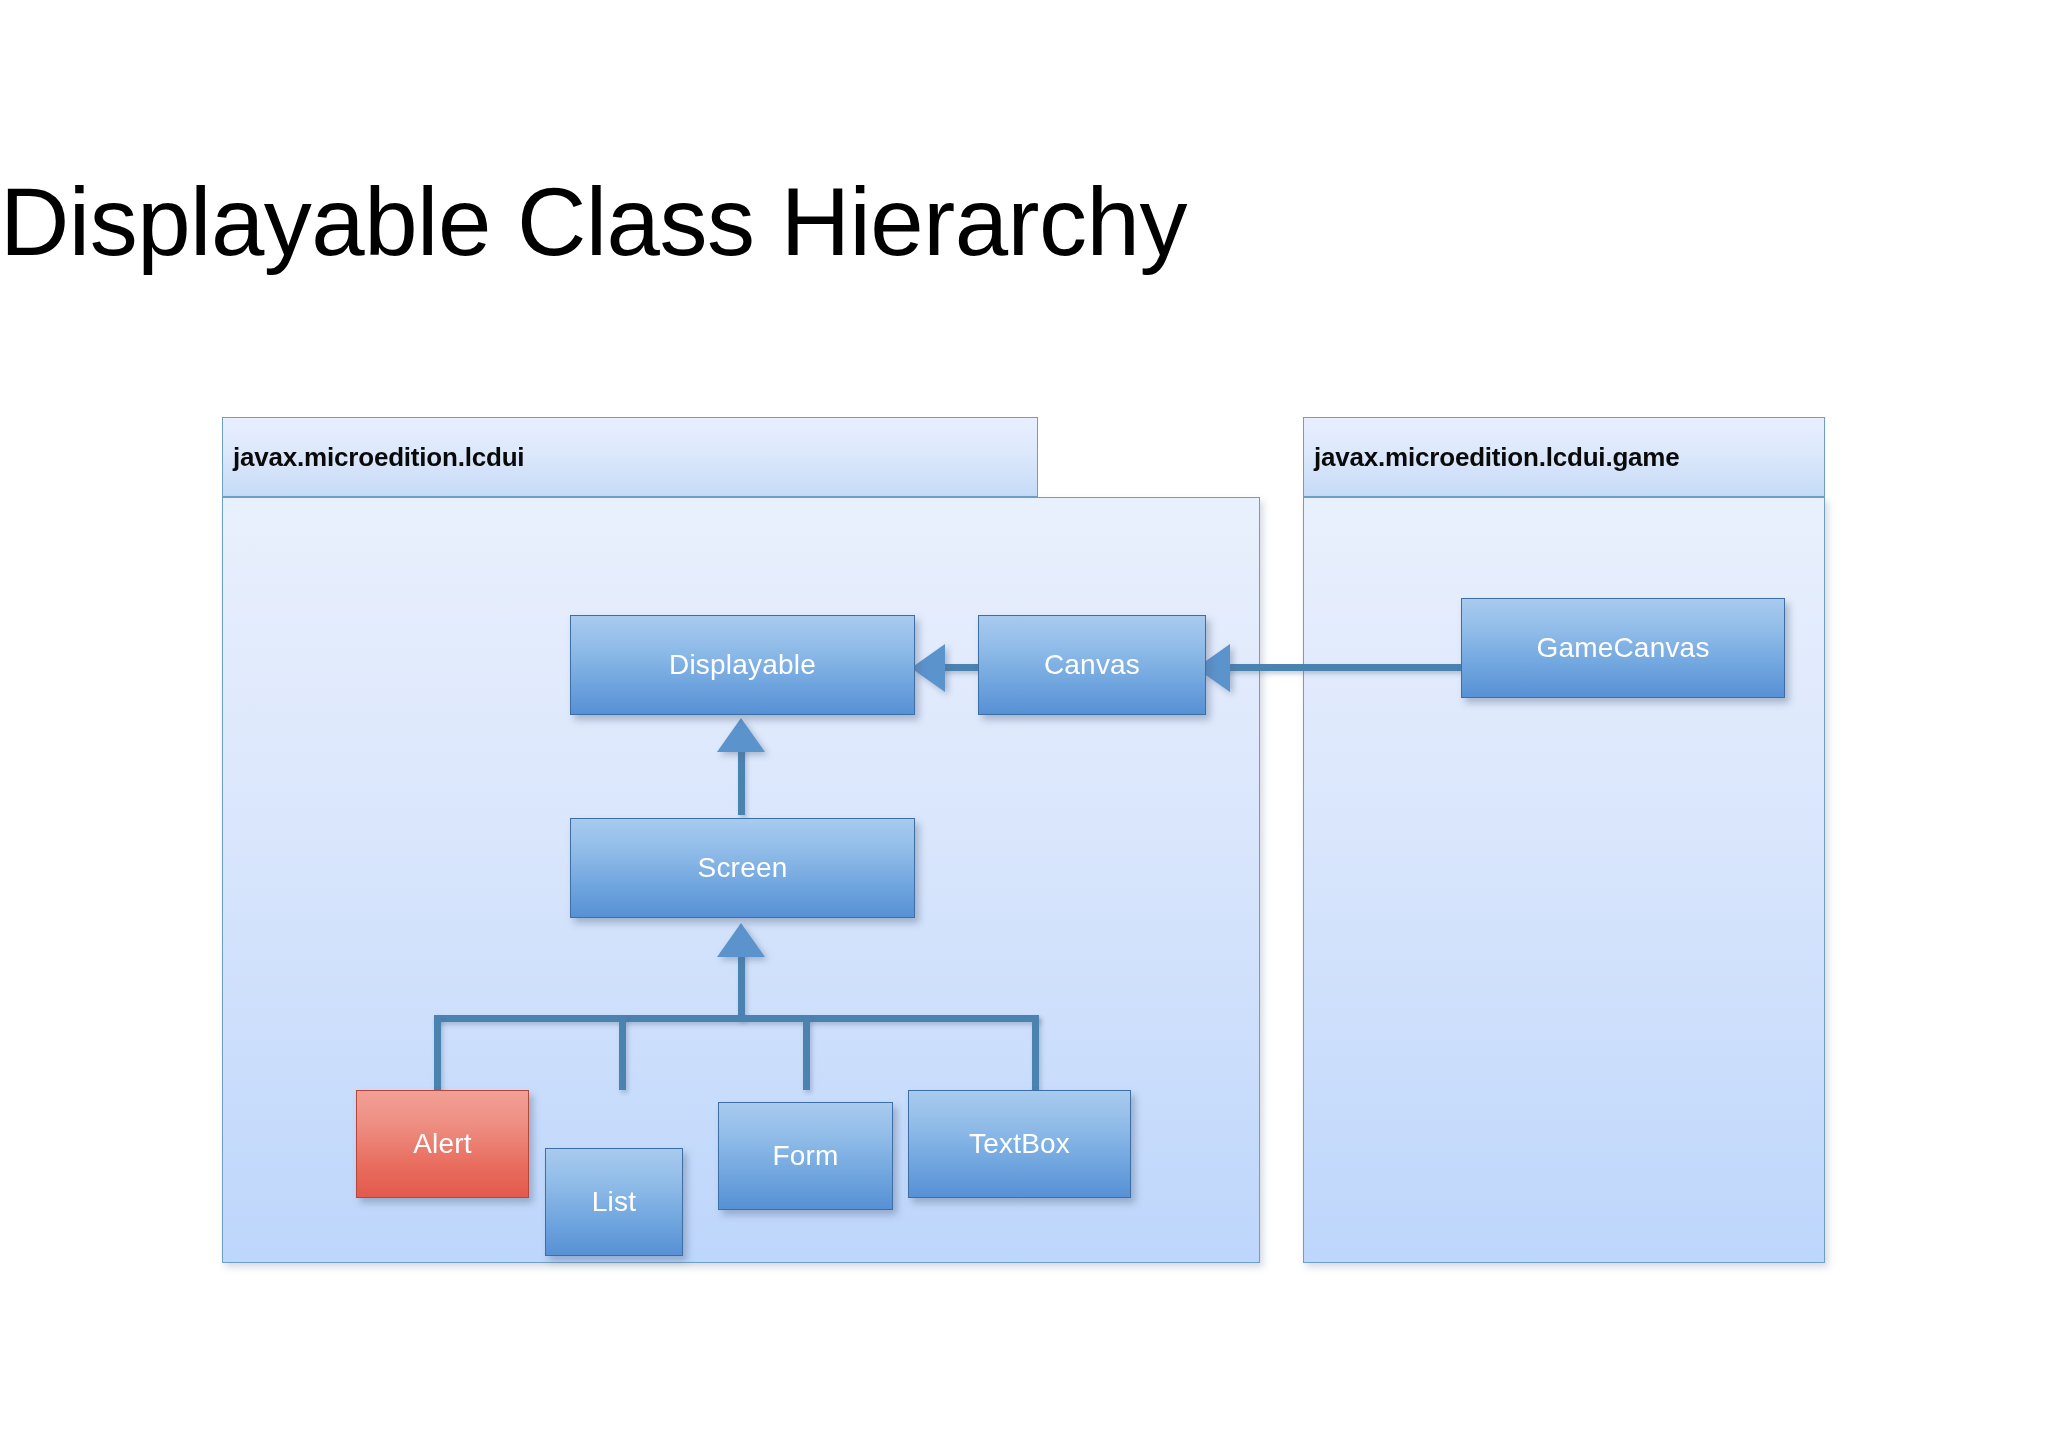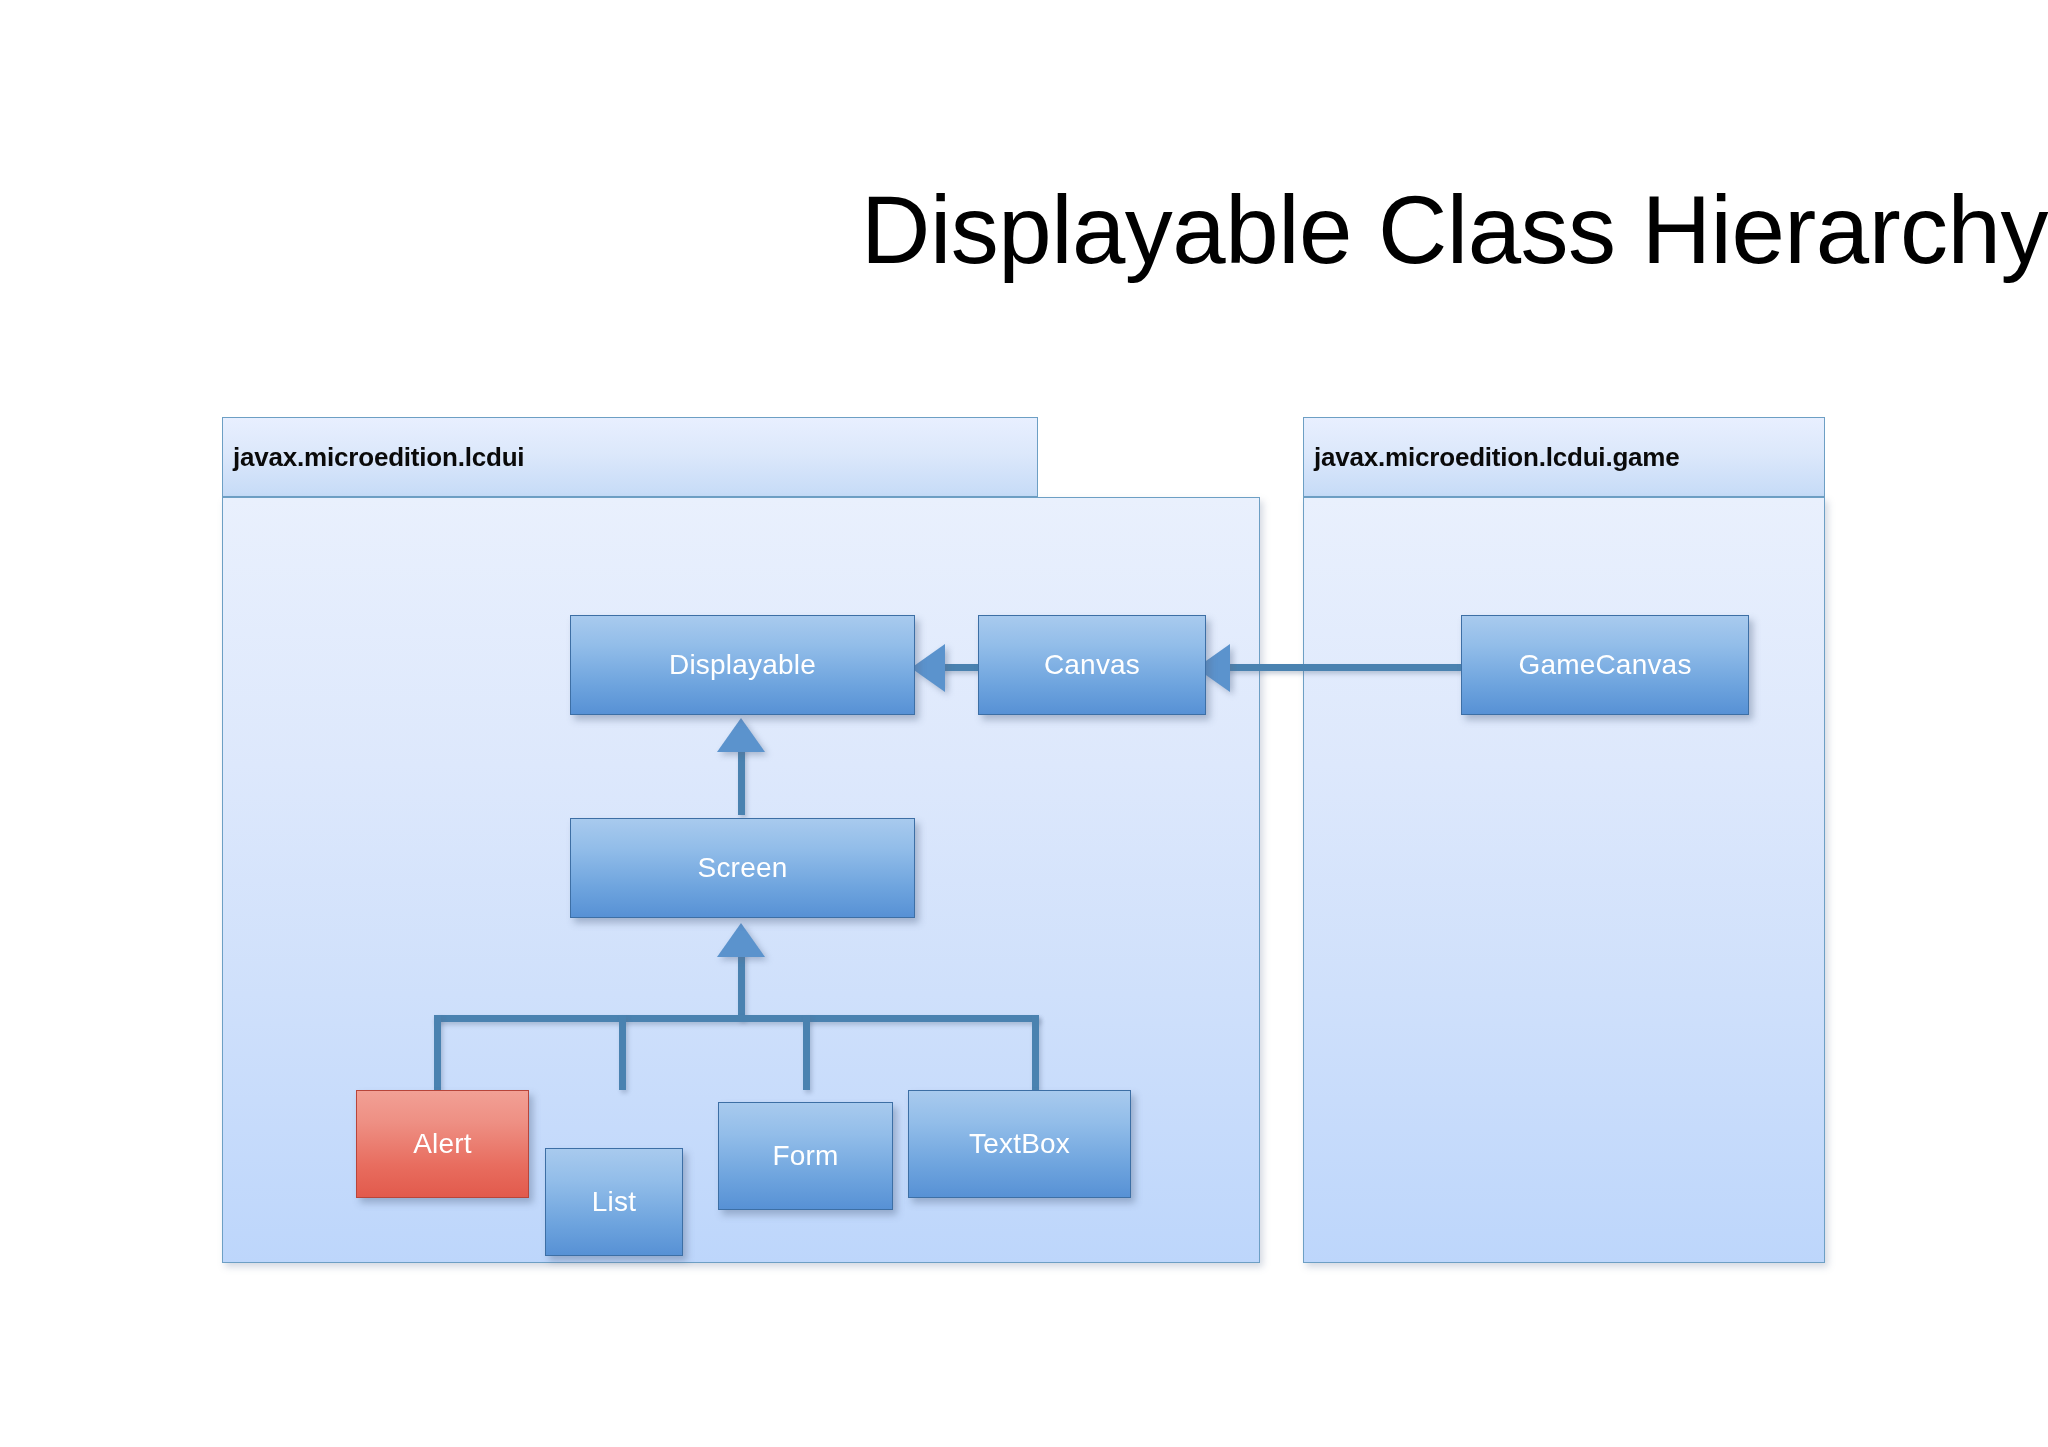--- a/index.html
+++ b/index.html
@@ -13,23 +13,23 @@
     position: relative;
     overflow: hidden;
     font-family: "Liberation Sans", sans-serif;
     -webkit-font-smoothing: antialiased;
   }
 
   
   #diagram-title {
     position: absolute;
     left: 0;
-    top: 180px;
+    top: 172px;
     width: 2048px;
-    text-align: right;
+    text-align: left;
     font-size: 96px;
     font-weight: 400;
     color: #000000;
     letter-spacing: -0.5px;
     line-height: 1.05;
     white-space: nowrap;
   }
 
   
   .package {
@@ -149,21 +149,21 @@
 
 <div class="edge-line shadowed" style="left:434px; top:1015px; width:7px; height:75px;"></div>
 <div class="edge-line shadowed" style="left:619px; top:1015px; width:7px; height:75px;"></div>
 <div class="edge-line shadowed" style="left:803px; top:1015px; width:7px; height:75px;"></div>
 <div class="edge-line shadowed" style="left:1032px; top:1015px; width:7px; height:75px;"></div>
 
 <div class="class-box" style="left:570px; top:615px; width:345px; height:100px;">Displayable</div>
 
 <div class="class-box" style="left:978px; top:615px; width:228px; height:100px;">Canvas</div>
 
-<div class="class-box" style="left:1461px; top:615px; width:288px; height:100px;">GameCanvas</div>
+<div class="class-box" style="left:1461px; top:598px; width:324px; height:100px;">GameCanvas</div>
 
 <div class="class-box" style="left:570px; top:818px; width:345px; height:100px;">Screen</div>
 
 <div class="class-box highlight" style="left:356px; top:1090px; width:173px; height:108px;">Alert</div>
 
 <div class="class-box" style="left:545px; top:1148px; width:138px; height:108px;">List</div>
 
 <div class="class-box" style="left:718px; top:1102px; width:175px; height:108px;">Form</div>
 
 <div class="class-box" style="left:908px; top:1090px; width:223px; height:108px;">TextBox</div>

